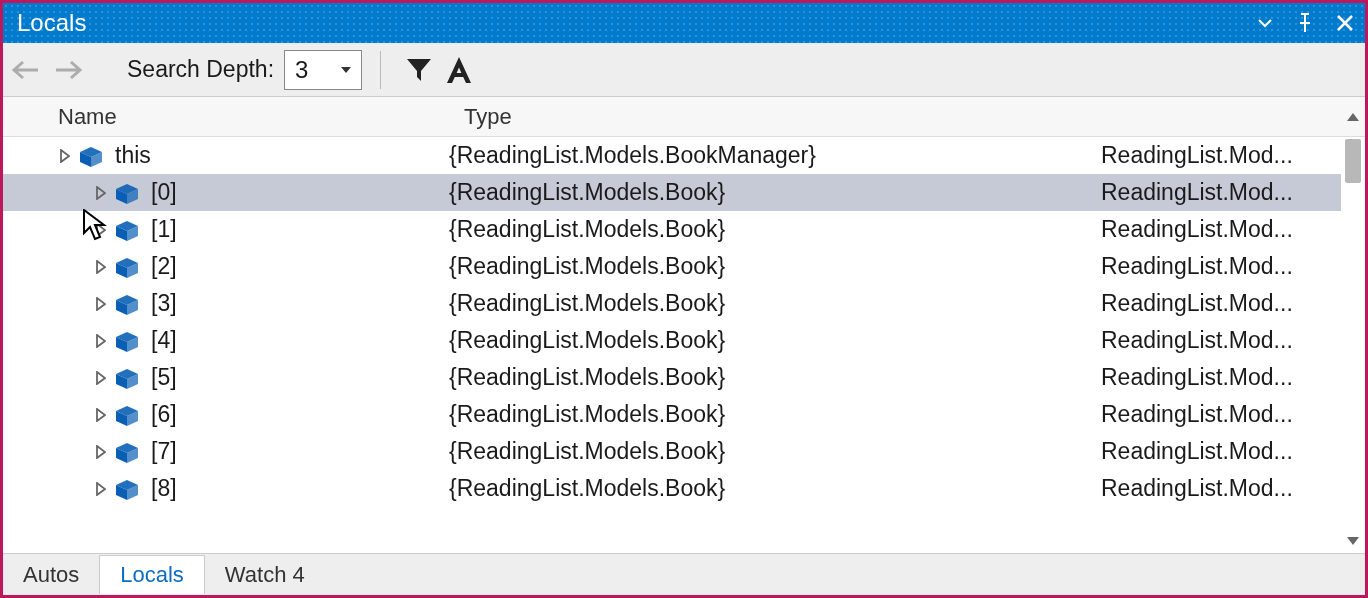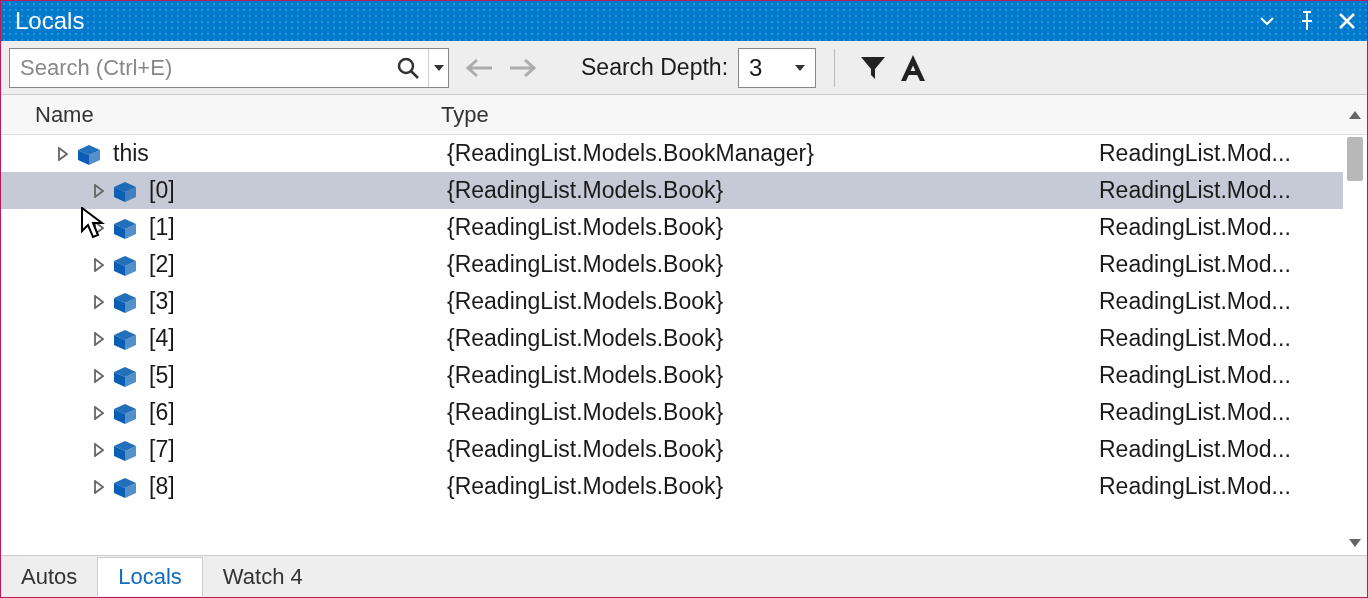--- a/index.html
+++ b/index.html
@@ -1,17 +1,17 @@
 <!DOCTYPE html>
 <html><head>
 <meta charset="utf-8">
 <style>
   * { box-sizing: border-box; margin: 0; padding: 0; }
   html, body { width: 1368px; height: 598px; font-family: "Segoe UI", sans-serif; font-size: 24px; color: #1a1a1a; background: #fff; overflow: hidden; }
-  .window { width: 1368px; height: 598px; display: flex; flex-direction: column; border: 1px solid #be185d; }
+  .window { width: 1368px; height: 598px; display: flex; flex-direction: column; border: 3px solid #be185d; }
   
   .titlebar { height: 40px; background: #007acc; background-image: radial-gradient(rgba(255,255,255,0.18) 1px, transparent 1px); background-size: 6px 6px; background-position: 60px 0; display: flex; align-items: center; color: #fff; padding-left: 14px; }
   .titlebar .title { font-size: 24px; font-weight: 400; }
   .titlebar .spacer { flex: 1; }
   .titlebar .win-btn { width: 40px; height: 40px; display: flex; align-items: center; justify-content: center; cursor: pointer; }
   .titlebar svg { stroke: #fff; fill: none; }
   
   .toolbar { height: 54px; display: flex; align-items: center; background: #eeeeee; border-bottom: 1px solid #ccc; }
   .search-wrap { width: 440px; height: 40px; margin: 0 8px; background: #fff; border: 1px solid #888; display: flex; align-items: center; }
   .search-input { flex: 1; border: none; outline: none; font-size: 22px; padding: 0 10px; color: #555; }
@@ -19,21 +19,21 @@
   .search-icon-btn { width: 40px; height: 100%; display: flex; align-items: center; justify-content: center; cursor: pointer; }
   .search-dd { width: 20px; height: 100%; border-left: 1px solid #ccc; display: flex; align-items: center; justify-content: center; cursor: pointer; }
   .nav-btn { width: 44px; height: 44px; display: flex; align-items: center; justify-content: center; cursor: pointer; opacity: 0.35; }
   .toolbar .lbl { font-size: 23px; margin: 0 10px 0 36px; }
   .depth-combo { width: 78px; height: 40px; border: 1px solid #888; background: #fff; display: flex; align-items: center; padding: 0 10px; cursor: pointer; }
   .depth-combo .val { flex: 1; }
   .vsep { width: 1px; height: 38px; background: #bbb; margin: 0 18px; }
   .filter-btn, .text-btn { width: 40px; height: 40px; display: flex; align-items: center; justify-content: center; cursor: pointer; }
   
   .grid-header-wrap { display: flex; align-items: center; background: #f7f7f7; border-bottom: 1px solid #ddd; height: 40px; }
-  .grid-header { display: flex; padding-left: 24px; flex:1; }
+  .grid-header { display: flex; padding-left: 45px; flex:1; }
   .col-name { width: 406px; }
   .col-value { width: 652px; }
   .col-type { flex: 1; min-width: 202px; }
   .grid-header .h { font-size: 22px; color: #333; padding: 6px 10px; }
   .scroll-up { width: 24px; height: 40px; display:flex; align-items:center; justify-content:center; cursor:pointer; }
   
   .grid-body { position: relative; flex: 1; overflow: hidden; }
   .grid-scroll-right { position:absolute; right:0; top:0; bottom:0; width:24px; display:flex; flex-direction:column; align-items:center; }
   .scroll-thumb { width:16px; height:44px; background:#b8b8b8; border-radius:2px; margin-top:2px; }
   .scroll-dn { position:absolute; bottom:0; right:0; width:24px; height:24px; display:flex; align-items:center; justify-content:center; cursor:pointer;}
@@ -75,34 +75,20 @@
         </svg>
     </div>
     <div class="win-btn">
       <svg width="18" height="18" viewBox="0 0 18 18">
           <path d="M2 2 L16 16 M16 2 L2 16" stroke-width="2.5"></path>
         </svg>
     </div>
   </div>
 
   <div class="toolbar">
-    <div class="search-wrap">
-      <input class="search-input" placeholder="Search (Ctrl+E)" style="">
-      <div class="search-icon-btn">
-        <svg width="22" height="22" viewBox="0 0 22 22" fill="none" stroke="#333" stroke-width="2.5">
-            <circle cx="9" cy="9" r="7"></circle>
-            <path d="M14 14 L21 21"></path>
-          </svg>
-      </div>
-      <div class="search-dd">
-        <svg width="10" height="6" viewBox="0 0 10 6" fill="#333">
-            <path d="M0 0 L10 0 L5 6 Z"></path>
-          </svg>
-      </div>
-    </div>
     <div class="nav-btn">
       <svg width="28" height="20" viewBox="0 0 28 20" fill="none" stroke="#333" stroke-width="3">
           <path d="M12 2 L3 10 L12 18 M3 10 H27"></path>
         </svg>
     </div>
     <div class="nav-btn">
       <svg width="28" height="20" viewBox="0 0 28 20" fill="none" stroke="#333" stroke-width="3">
           <path d="M16 2 L25 10 L16 18 M25 10 H1"></path>
         </svg>
     </div>

